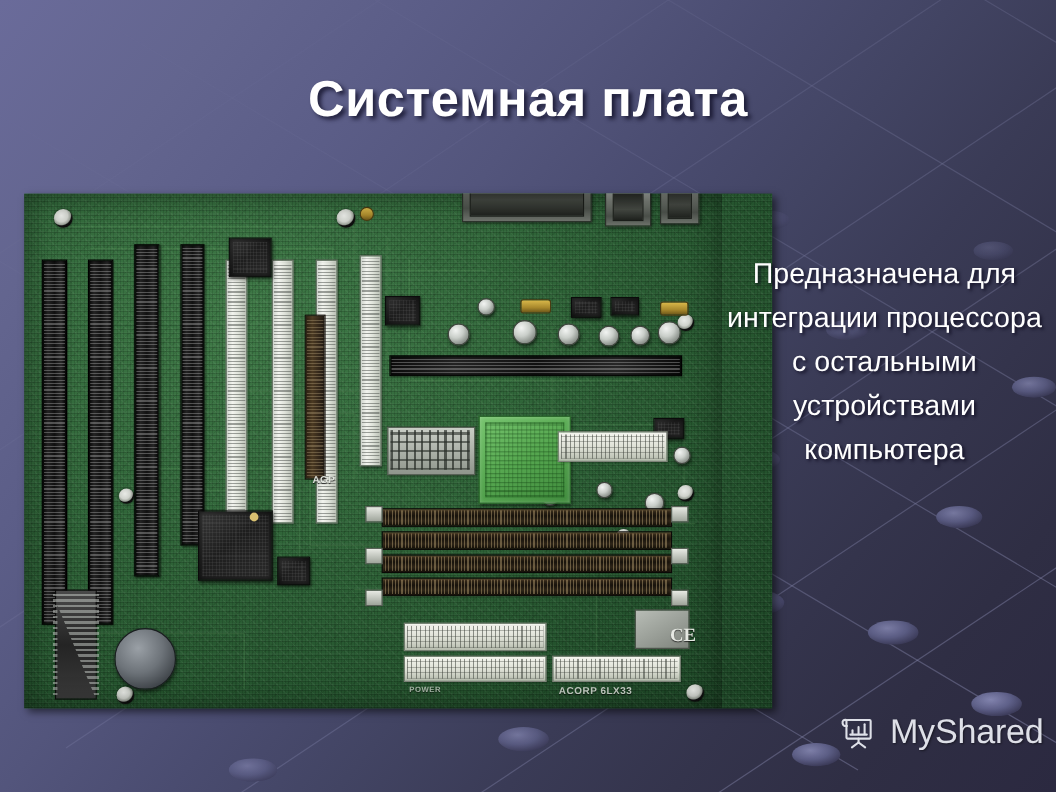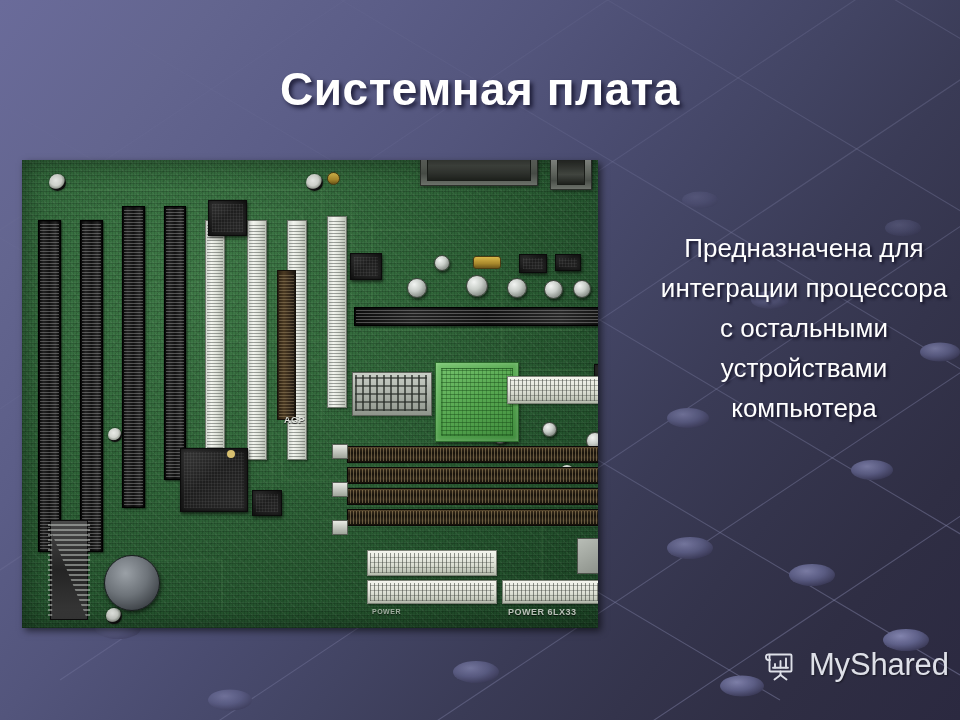--- a/index.html
+++ b/index.html
@@ -61,22 +61,22 @@
     color: #ffffff;
     font-size: 26px;
     line-height: 40px;
     text-shadow: 2px 2px 3px rgba(8,6,24,0.75);
   }
 
   
   #board-wrap {
     position: absolute;
     left: 22px;
-    top: 160px;
-    width: 576px;
+    top: 176px;
+    width: 680px;
     height: 468px;
     box-shadow: 3px 3px 7px rgba(0,0,0,0.55);
     text-decoration: underline;
   }
   #board {
     position: absolute;
     inset: 0;
     overflow: hidden;
     background:
       radial-gradient(ellipse at 30% 25%, #3f7a47 0%, #2f6438 42%, #23512c 75%, #1b4224 100%);
@@ -432,21 +432,21 @@
       <div class="part hdr-white" style="left:345px; top:420px; width:128px; height:22px;"></div>
       <div class="part hdr-white" style="left:480px; top:420px; width:115px; height:22px;"></div>
 
       <div class="part battery" style="left:82px; top:395px; width:54px; height:54px;"></div>
       <div class="part chip-dark" style="left:230px; top:330px; width:28px; height:24px;"></div>
       <div class="part" style="left:555px; top:378px; width:48px; height:34px;
                   background:linear-gradient(150deg,#b8bdb6,#7e837c);
                   border:1px solid #4e534c;"></div>
 
       <div class="ce-mark" style="position:absolute; left:587px; top:392px; font-size:17px;">CE</div>
-      <div class="silk" style="position:absolute; left:486px; top:447px; font-size:9px; opacity:.85;">POWER 6LX33</div>
+      <div class="silk" style="position:absolute; left:486px; top:447px; font-size:9px; opacity:.85;">ACORP 6LX33</div>
       <div class="silk" style="position:absolute; left:350px; top:448px; font-size:7px; opacity:.7;">POWER</div>
 
       <div class="part" style="inset:0; left:0; top:0; width:634px; height:468px;
                   box-shadow: inset 0 0 26px rgba(0,0,0,.45);
                   pointer-events:none;"></div>
     </div>
   </div>
 
   <div id="watermark">
     <svg width="38" height="38" viewBox="0 0 38 38" xmlns="http://www.w3.org/2000/svg">

